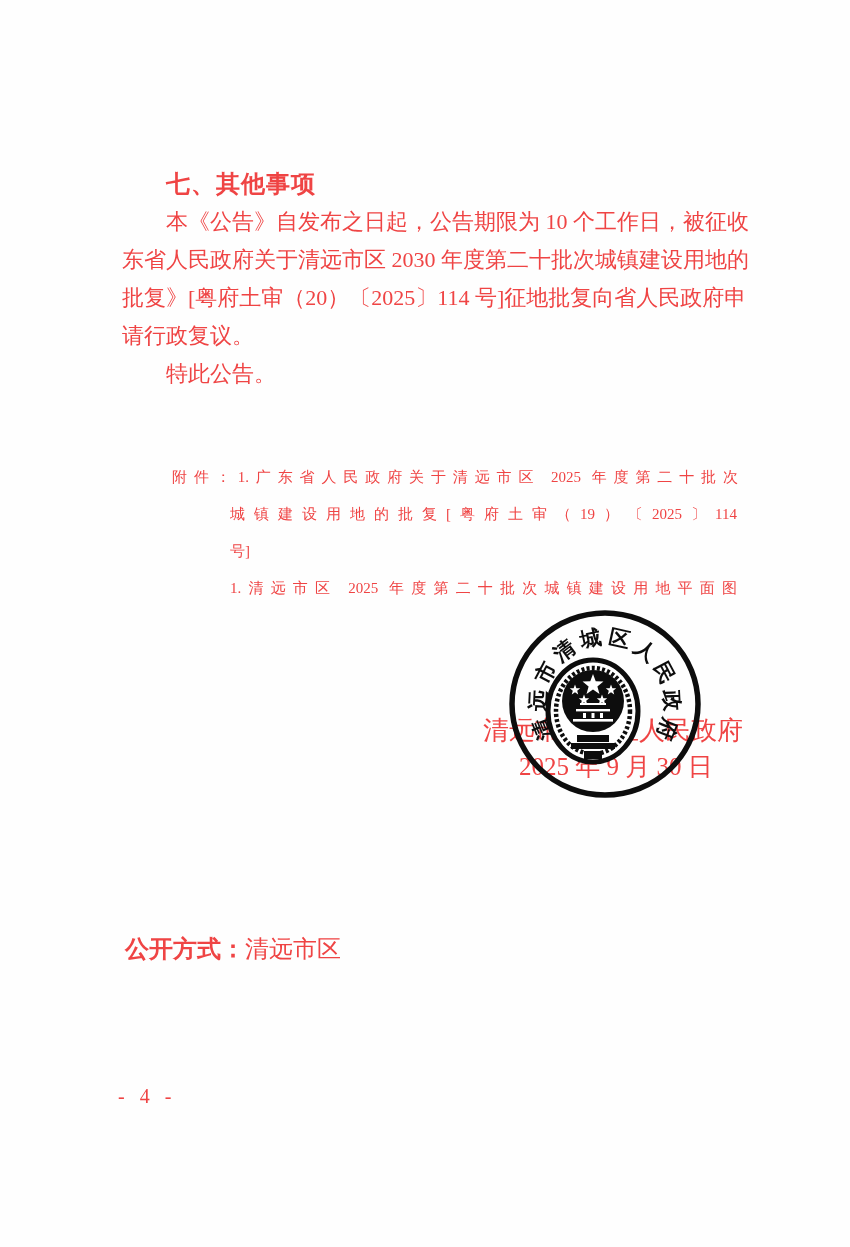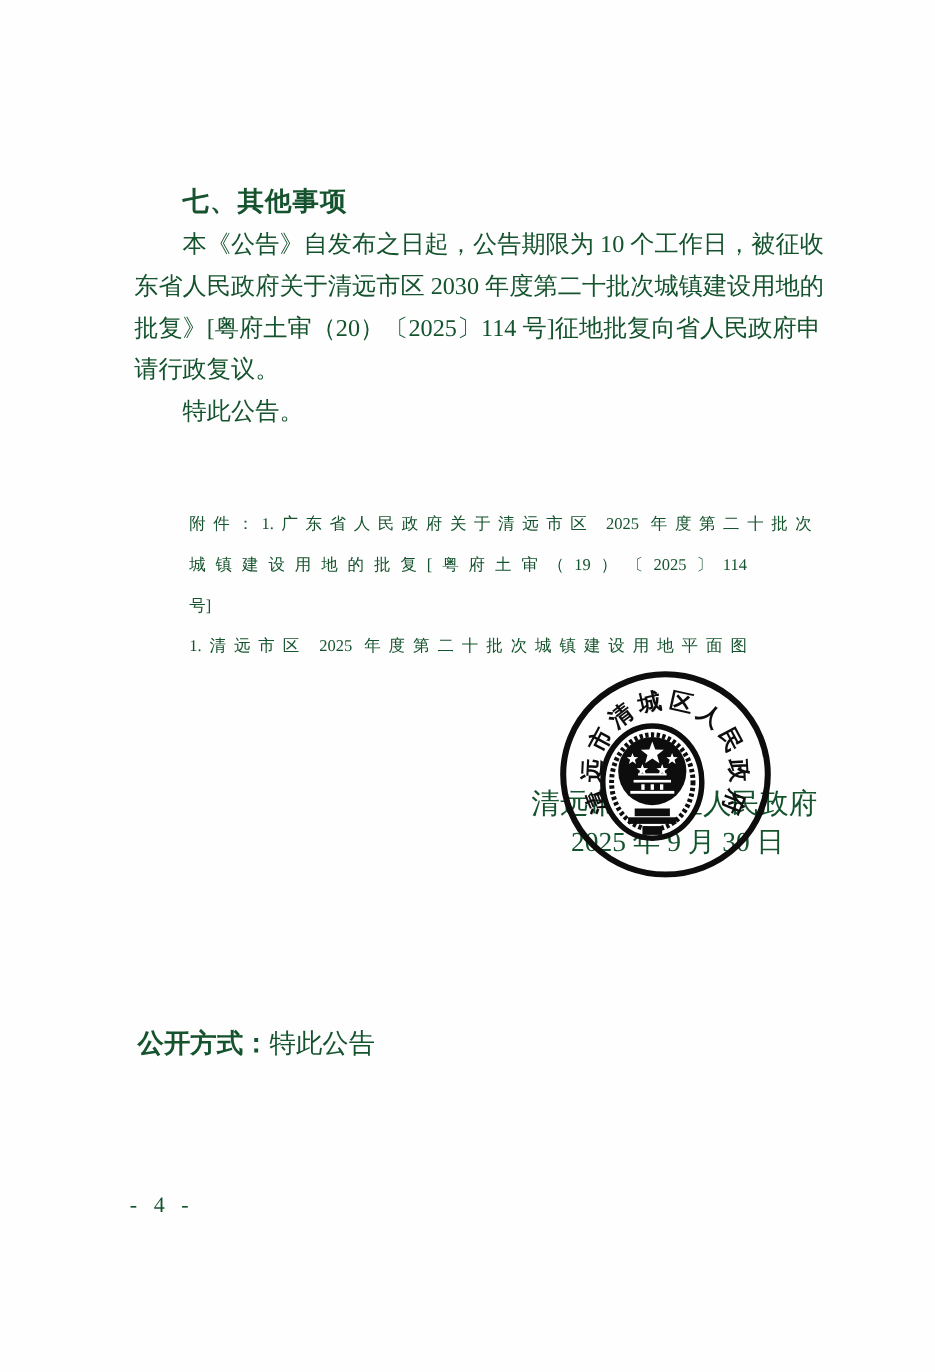--- a/index.html
+++ b/index.html
@@ -7,21 +7,21 @@
     padding: 0;
     background: #e8e8e8;
   }
   .page {
     position: relative;
     width: 850px;
     height: 1247px;
     margin: 0 auto;
     background: #fefefe;
     overflow: hidden;
-    color: #14532d;
+    color: #ef4444;
     font-family: "Liberation Serif", serif;
   }
 
   
   .main-text {
     position: absolute;
     left: 122px;
     top: 165px;
     width: 616px;
     font-size: 22px;
@@ -57,20 +57,21 @@
     width: 566px;
     font-size: 15px;
     line-height: 37px;
   }
   .attach-line {
     text-align: justify;
     text-align-last: justify;
     white-space: nowrap;
   }
   .attach-cont {
+    margin-left: 58px;
     width: 507px;
   }
   .attach-line.no-stretch {
     text-align-last: left;
   }
 
   
   .signature-line {
     position: absolute;
     left: 483px;
@@ -194,18 +195,18 @@
         <g fill="#0d0d0d">
           <rect x="-16" y="24" width="32" height="7"></rect>
           <rect x="-22" y="32" width="44" height="6"></rect>
           <rect x="-9" y="40" width="18" height="8"></rect>
         </g>
       </g>
     </svg>
   </div>
 
   <div class="disclosure">
-    <span class="label">公开方式：</span><span class="value">特此公告</span>
+    <span class="label">公开方式：</span><span class="value">清远市区</span>
   </div>
 
   <div class="page-number">- 4 -</div>
 
 </div>
 
 </body></html>

